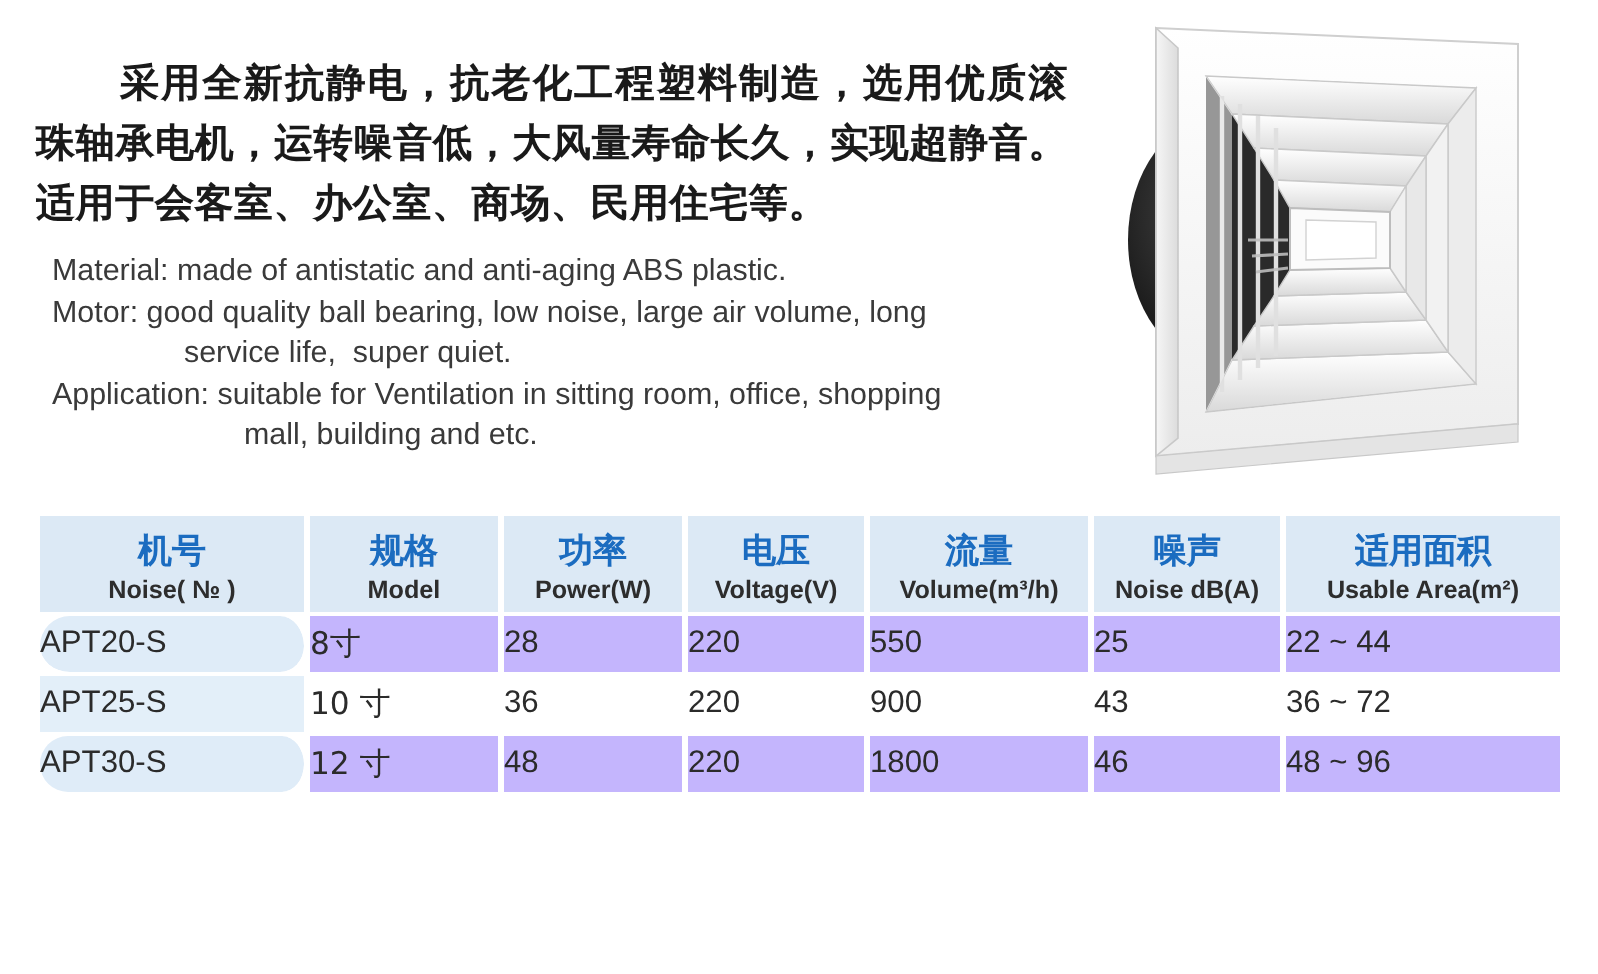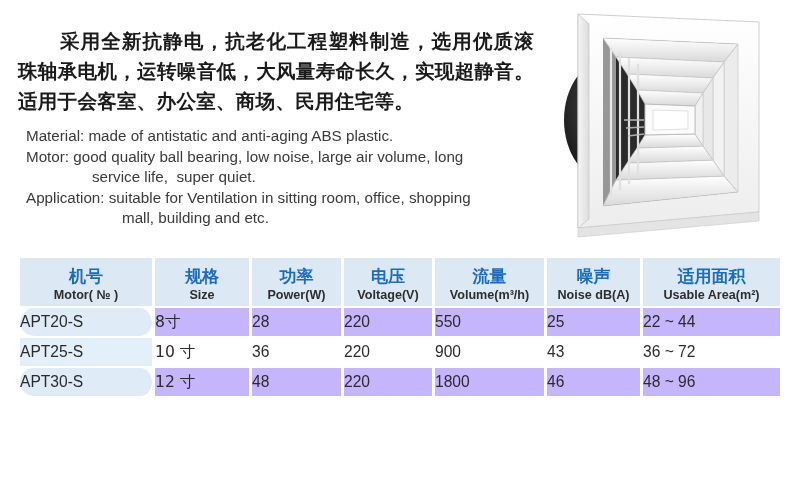--- a/index.html
+++ b/index.html
@@ -204,25 +204,25 @@
       <col style="width:92px">
     <col style="width:91px">
       <col style="width:112px">
       <col style="width:96px">
     <col style="width:137px">
   </colgroup>
   <thead>
     <tr>
       <th class="hdr-cell">
         <span class="hdr-cn">机号</span>
-        <span class="hdr-en">Motor( № )</span>
+        <span class="hdr-en">Noise( № )</span>
       </th>
       <th class="hdr-cell">
         <span class="hdr-cn">规格</span>
-        <span class="hdr-en">Size</span>
+        <span class="hdr-en">Model</span>
       </th>
       <th class="hdr-cell">
         <span class="hdr-cn">功率</span>
         <span class="hdr-en">Power(W)</span>
       </th>
       <th class="hdr-cell">
         <span class="hdr-cn">电压</span>
         <span class="hdr-en">Voltage(V)</span>
       </th>
       <th class="hdr-cell">

